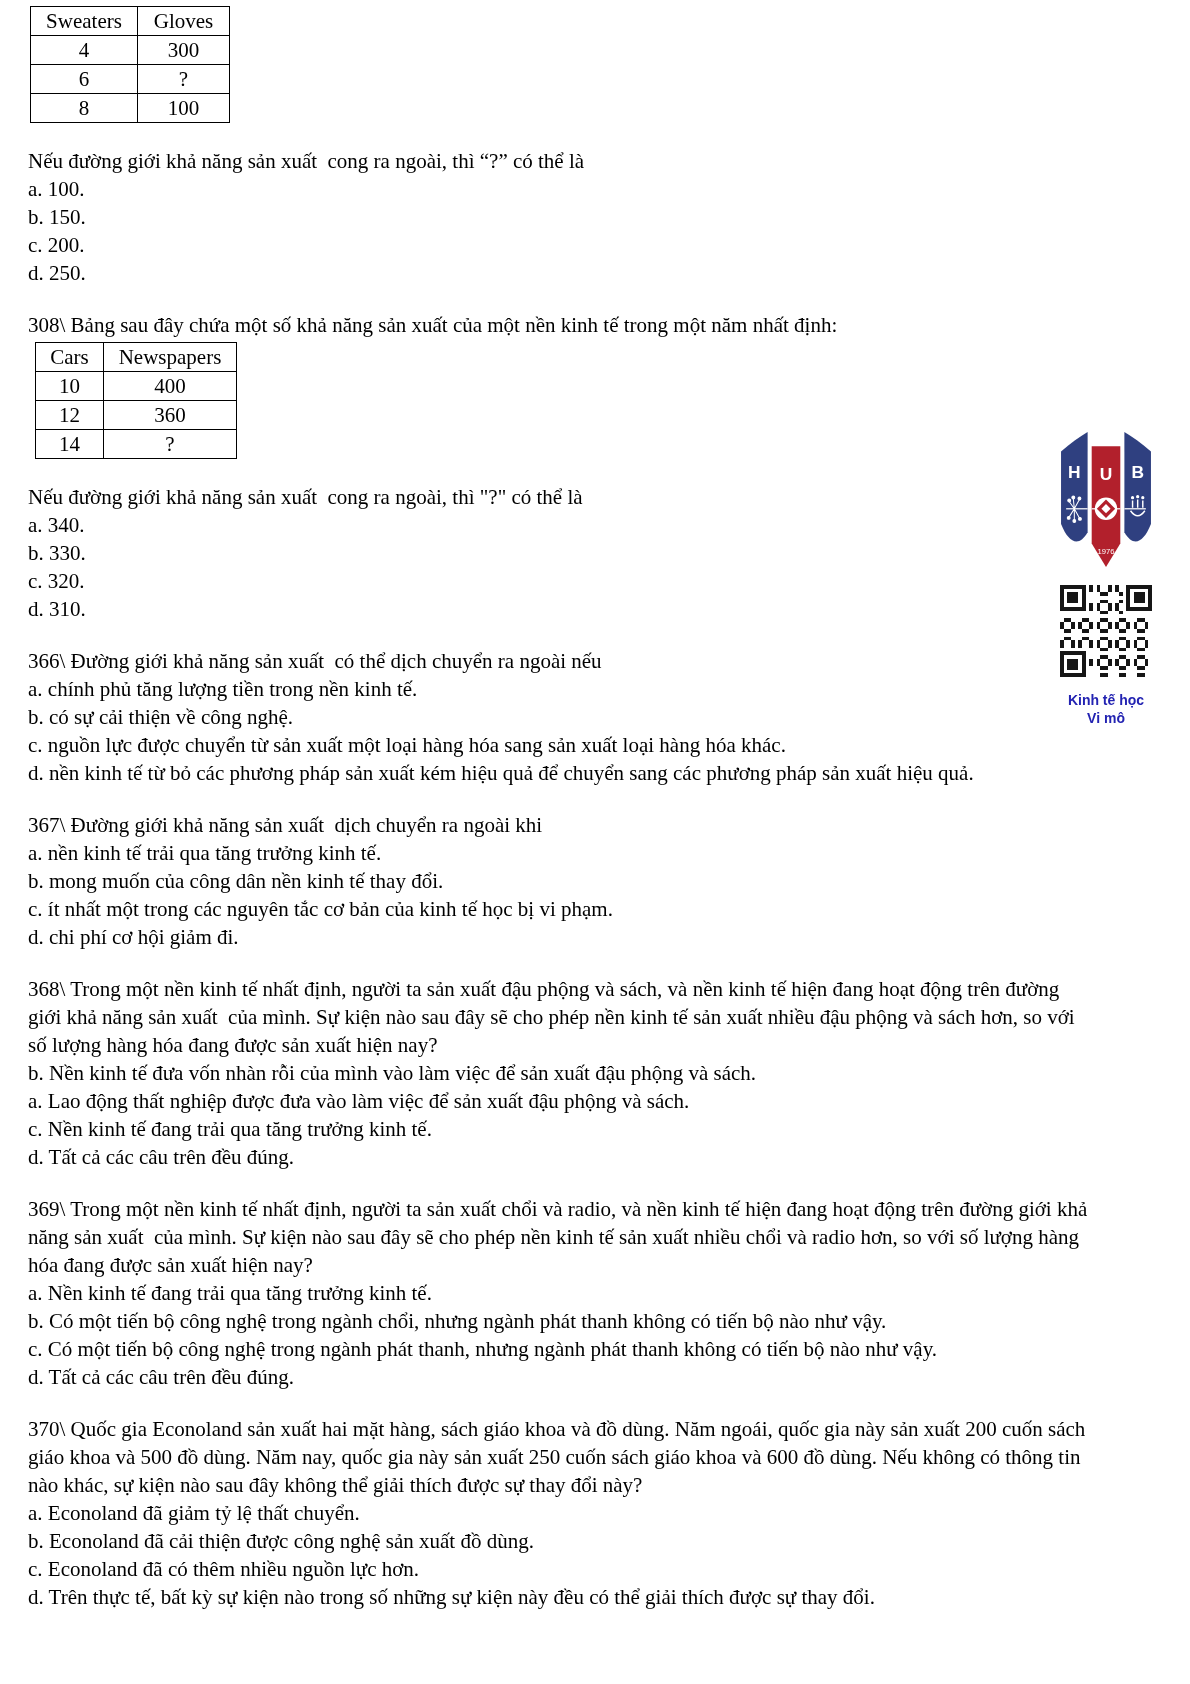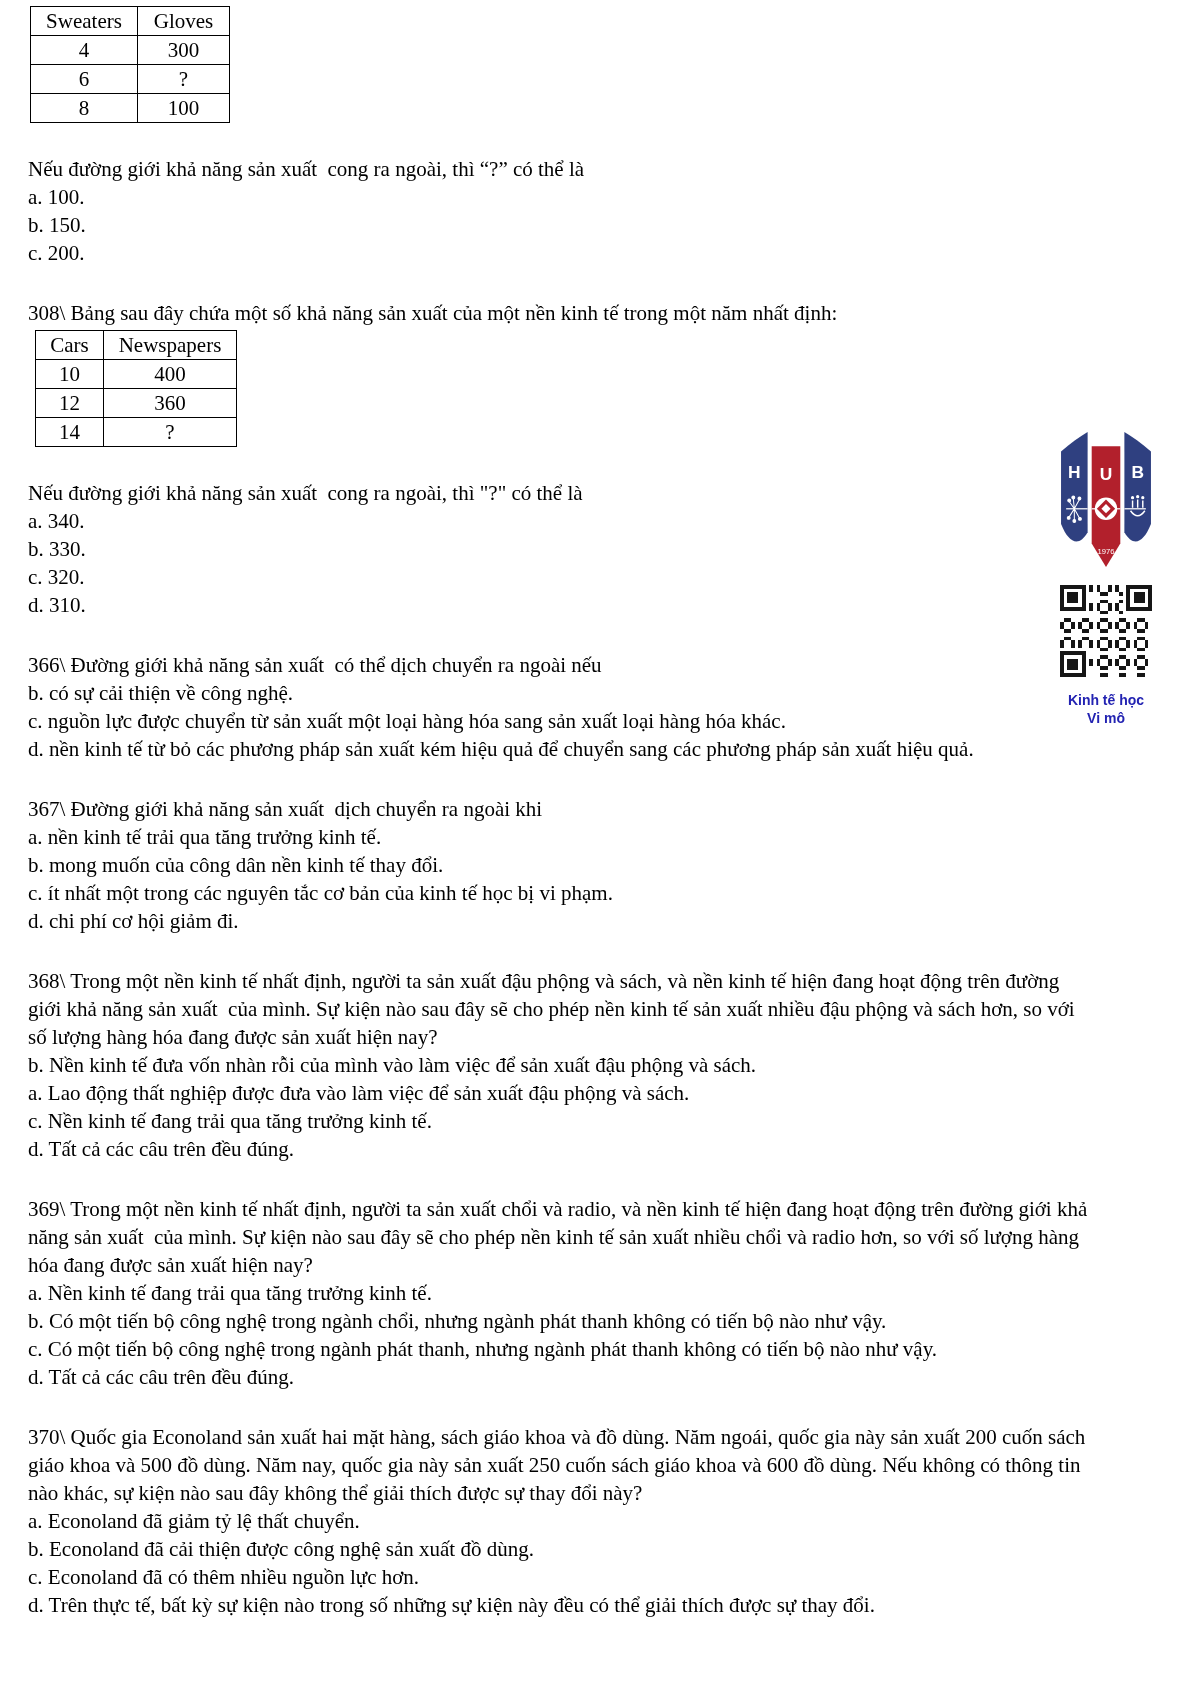--- a/index.html
+++ b/index.html
@@ -6,21 +6,21 @@
   html,body { background:#ffffff; }
   body {
     position:relative;
     width:1190px; height:1684px;
     overflow:hidden;
     font-family:"Liberation Serif","DejaVu Serif",serif;
     font-size:21px; line-height:28px; color:#000;
   }
   .content { position:absolute; left:28px; top:6px; width:1062px; }
   .line, .para { white-space:pre-wrap; }
-  .mt { margin-top:32px; }
+  .mt { margin-top:24px; }
   .mt-sm { margin-top:3px; }
 
   table.ppf { border-collapse:collapse; background:#fff; }
   table.ppf td, table.ppf th {
     border:1.5px solid #000;
     text-align:center; vertical-align:middle;
     font-weight:normal; font-size:21px; height:28px; padding:0 4px;
   }
   .t1 { margin-left:2px; }
   .t1 .c0 { width:107px; } .t1 .c1 { width:92px; }
@@ -60,20 +60,21 @@
       <td>8</td>
       <td>100</td>
     </tr>
   </tbody>
     </table>
 
   <div class="line mt">Nếu đường giới khả năng sản xuất  cong ra ngoài, thì “?” có thể là</div>
   <div class="line">a. 100.</div>
   <div class="line">b. 150.</div>
   <div class="line">c. 200.</div>
+  <div class="line">d. 250.</div>
 
   <div class="line mt">308\ Bảng sau đây chứa một số khả năng sản xuất của một nền kinh tế trong một năm nhất định:</div>
   <table class="ppf t2 mt-sm">
     <tbody>
         <tr>
       <th class="c0">Cars</th>
       <th class="c1">Newspapers</th>
     </tr>
     <tr>
       <td>10</td>
@@ -89,20 +90,21 @@
     </tr>
   </tbody>
     </table>
   <div class="line mt">Nếu đường giới khả năng sản xuất  cong ra ngoài, thì "?" có thể là</div>
   <div class="line">a. 340.</div>
   <div class="line">b. 330.</div>
   <div class="line">c. 320.</div>
   <div class="line">d. 310.</div>
 
   <div class="para mt">366\ Đường giới khả năng sản xuất  có thể dịch chuyển ra ngoài nếu</div>
+  <div class="line">a. chính phủ tăng lượng tiền trong nền kinh tế.</div>
   <div class="line">b. có sự cải thiện về công nghệ.</div>
   <div class="line">c. nguồn lực được chuyển từ sản xuất một loại hàng hóa sang sản xuất loại hàng hóa khác.</div>
   <div class="line">d. nền kinh tế từ bỏ các phương pháp sản xuất kém hiệu quả để chuyển sang các phương pháp sản xuất hiệu quả.</div>
 
   <div class="para mt">367\ Đường giới khả năng sản xuất  dịch chuyển ra ngoài khi</div>
   <div class="line">a. nền kinh tế trải qua tăng trưởng kinh tế.</div>
   <div class="line">b. mong muốn của công dân nền kinh tế thay đổi.</div>
   <div class="line">c. ít nhất một trong các nguyên tắc cơ bản của kinh tế học bị vi phạm.</div>
   <div class="line">d. chi phí cơ hội giảm đi.</div>
 

